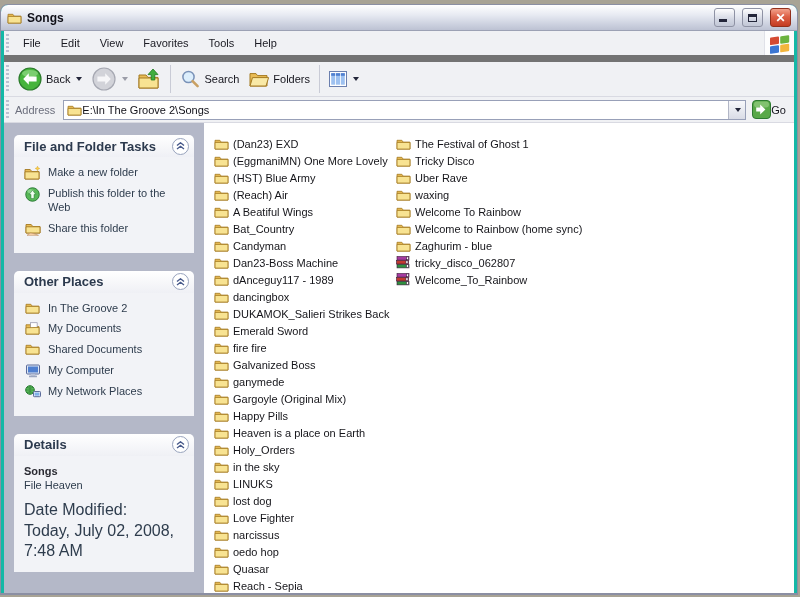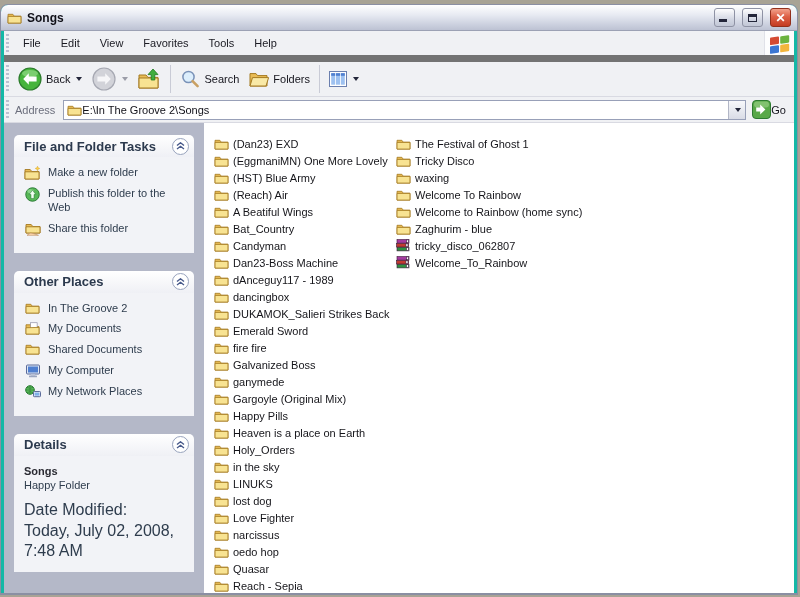--- a/index.html
+++ b/index.html
@@ -363,21 +363,21 @@
           <div class="panel-header">
             <span>Details</span>
             <span class="chevron-btn">
               <svg width="9" height="8">
                   <path d="M1 3.5 L4.5 0.8 L8 3.5 M1 7 L4.5 4.3 L8 7" stroke="#47598a" fill="none" stroke-width="1.4"></path>
                 </svg>
             </span>
           </div>
           <div class="panel-body">
             <div class="details-name">Songs</div>
-            <div class="details-type">Happy Folder</div>
+            <div class="details-type">File Heaven</div>
             <div class="details-modified">Date Modified: Today, July 02, 2008, 7:48 AM</div>
           </div>
         </div>
 
       </div>
 
       <div class="filelist">
         <div class="file-col c1">
             <div class="file-row">
               <span class="icon">
@@ -643,20 +643,29 @@
               <span class="file-label">The Festival of Ghost 1</span>
             </div>
             <div class="file-row">
               <span class="icon">
                 <svg width="15" height="12" viewBox="0 0 16 13">
                   <path d="M1 2.5 h5.2 l1.6 2 H15 V12 H1 z" fill="#e9bc56" stroke="#a57b22" stroke-width="0.9"></path>
                   <path d="M1 4.8 H15 V12 H1 z" fill="#f8e392" stroke="#a57b22" stroke-width="0.9"></path>
                 </svg>
               </span>
               <span class="file-label">Tricky Disco</span>
+            </div>
+            <div class="file-row">
+              <span class="icon">
+                <svg width="15" height="12" viewBox="0 0 16 13">
+                  <path d="M1 2.5 h5.2 l1.6 2 H15 V12 H1 z" fill="#e9bc56" stroke="#a57b22" stroke-width="0.9"></path>
+                  <path d="M1 4.8 H15 V12 H1 z" fill="#f8e392" stroke="#a57b22" stroke-width="0.9"></path>
+                </svg>
+              </span>
+              <span class="file-label">Uber Rave</span>
             </div>
             <div class="file-row">
               <span class="icon">
                 <svg width="15" height="12" viewBox="0 0 16 13">
                   <path d="M1 2.5 h5.2 l1.6 2 H15 V12 H1 z" fill="#e9bc56" stroke="#a57b22" stroke-width="0.9"></path>
                   <path d="M1 4.8 H15 V12 H1 z" fill="#f8e392" stroke="#a57b22" stroke-width="0.9"></path>
                 </svg>
               </span>
               <span class="file-label">waxing</span>
             </div>

